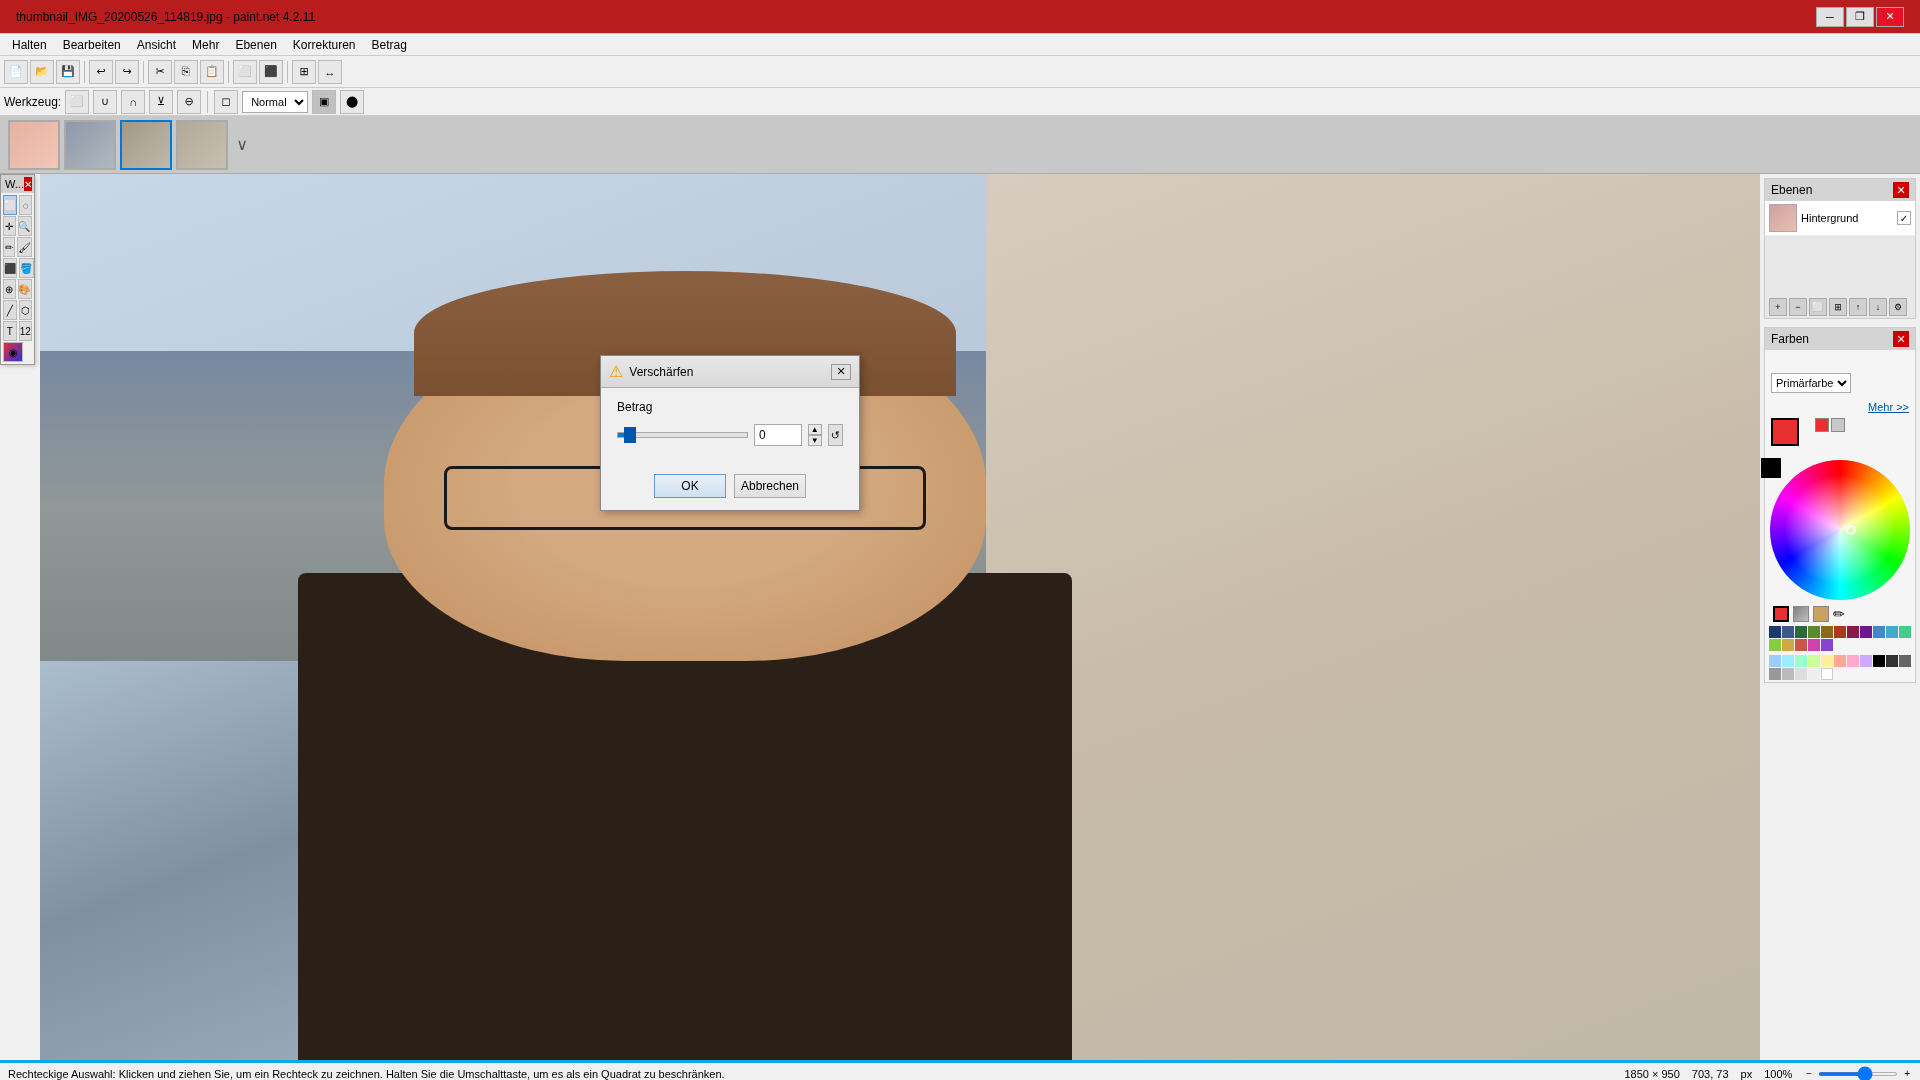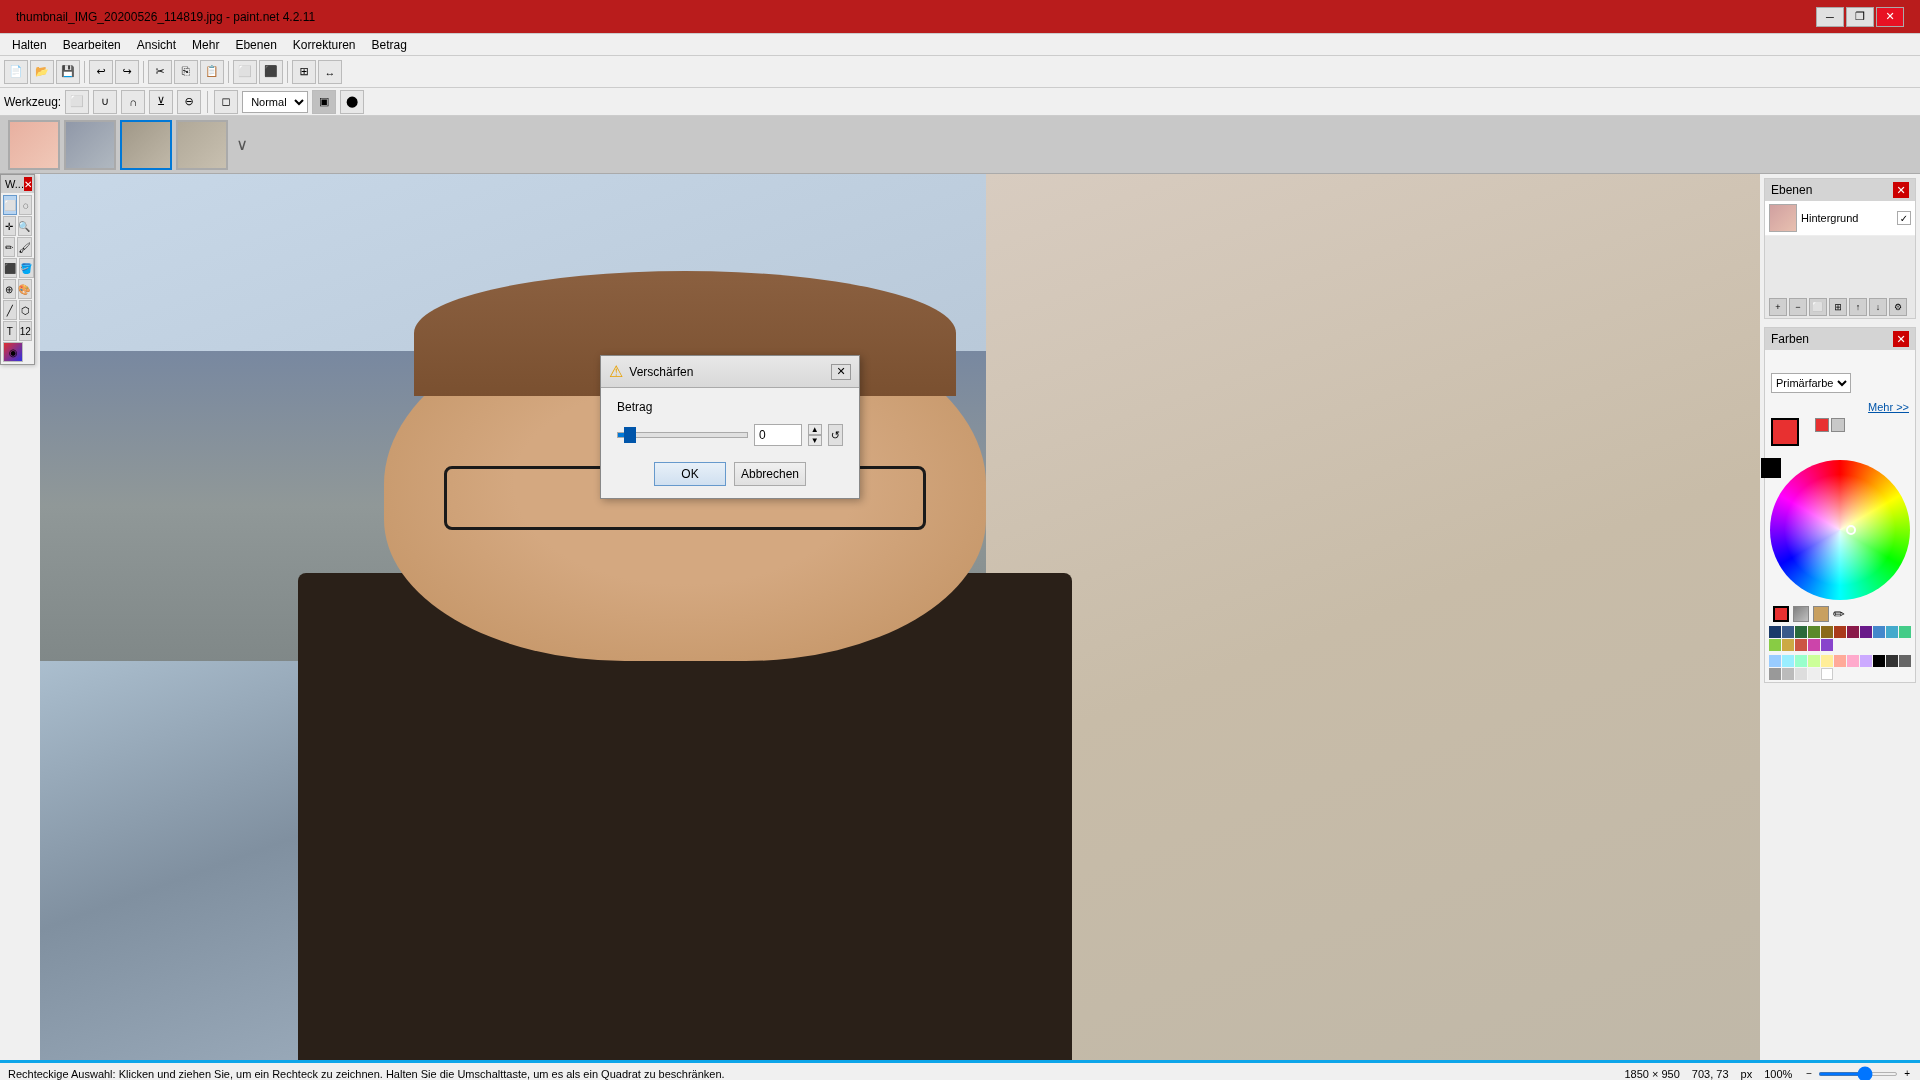--- a/index.html
+++ b/index.html
@@ -448,21 +448,21 @@
       font-size: 8px;
     }
     .dialog-icon {
       color: #e8a000;
       font-size: 16px;
     }
     .dialog-btn-row {
       display: flex;
       justify-content: center;
       gap: 8px;
-      margin-top: 16px;
+      margin-top: 28px;
     }
     .dialog-btn {
       width: 72px;
       height: 24px;
       background: linear-gradient(to bottom, #f0f0f0, #e0e0e0);
       border: 1px solid #aaa;
       cursor: pointer;
       font-size: 12px;
     }
     .dialog-btn.primary {

